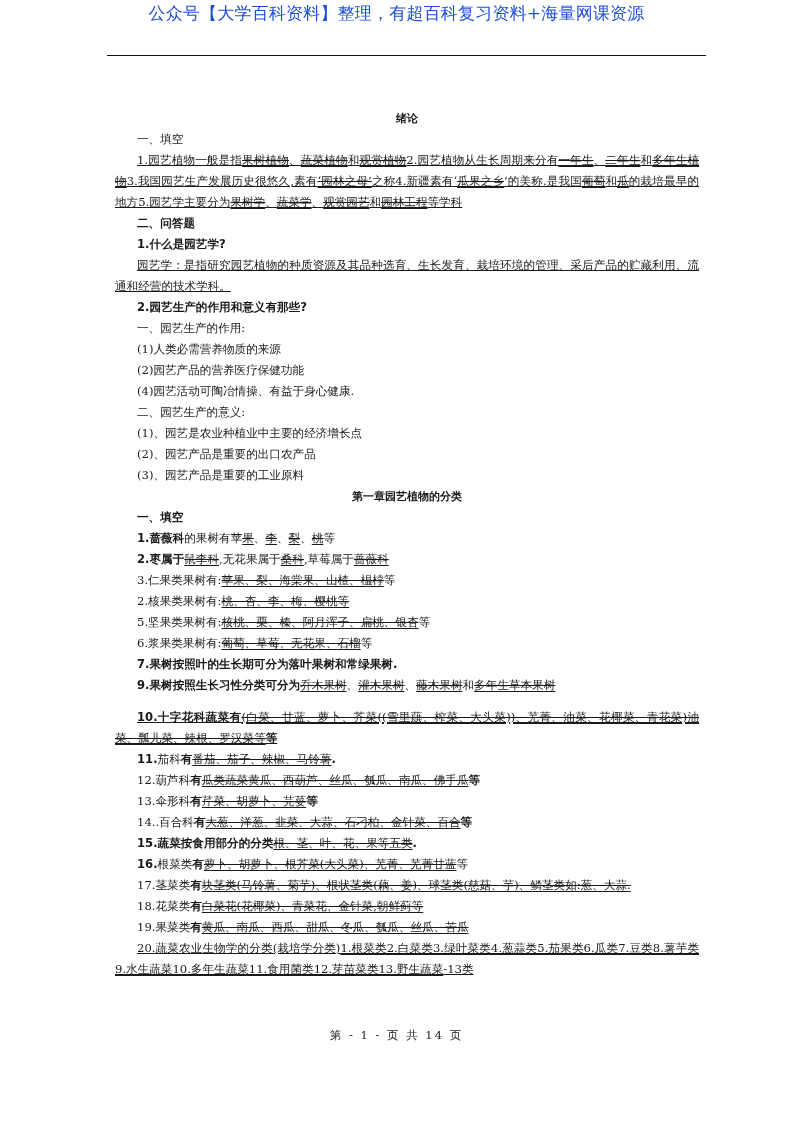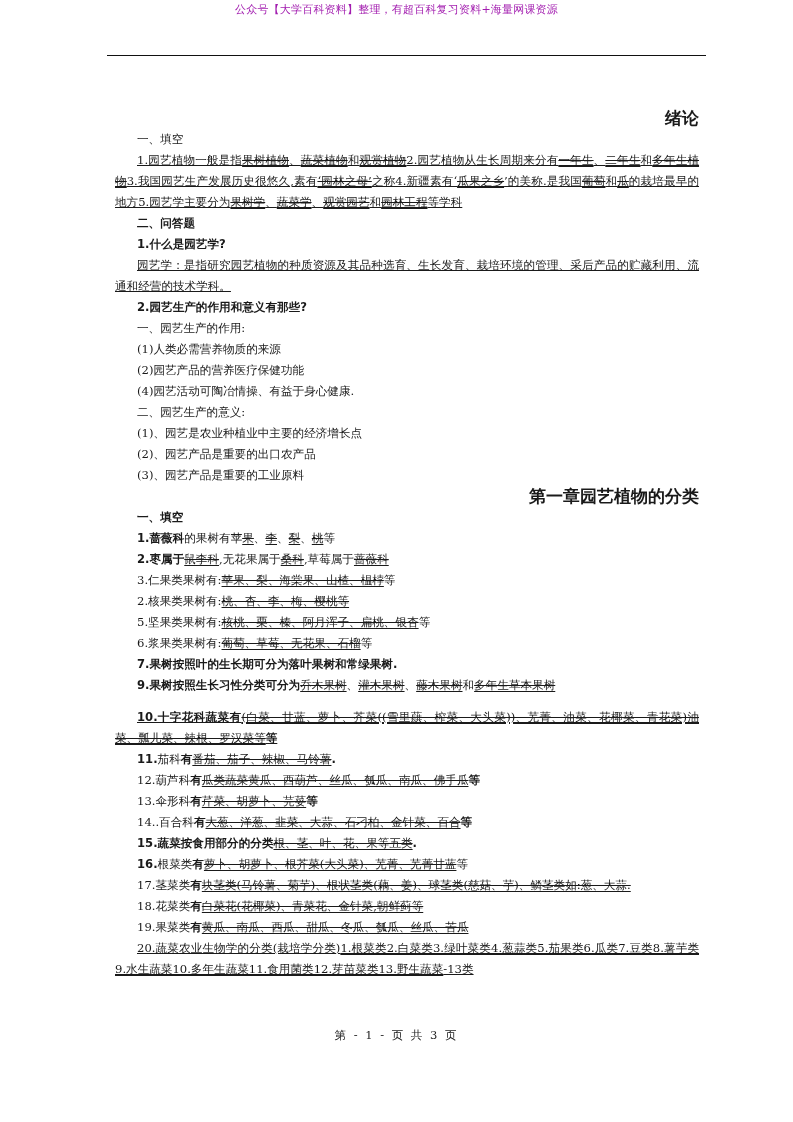--- a/index.html
+++ b/index.html
@@ -1,26 +1,26 @@
 <!DOCTYPE html>
 <html><head>
 <meta charset="utf-8">
 <style>
   html, body { margin: 0; padding: 0; background: #ffffff; }
   body { width: 793px; height: 1122px; position: relative; overflow: hidden;
          font-family: "DejaVu Serif", "Liberation Serif", serif; color: #1a1a1a; }
   .header-banner { position: absolute; top: 2px; left: 0; width: 793px; text-align: center;
-         font-size: 11px; color: #a21caf; letter-spacing: 0.2px; }
+         font-size: 17px; color: #1d4ed8; letter-spacing: 0.2px; }
   .header-rule { position: absolute; top: 55px; left: 107px; width: 599px; height: 0;
          border-top: 1.3px solid #111; }
   .page { position: absolute; top: 108px; left: 115px; width: 584px; font-size: 11.6px; line-height: 21px; }
   .line { white-space: nowrap; }
   .wrap { white-space: normal; text-align: justify; text-align-last: left; text-decoration: underline; }
   .ind { padding-left: 22px; }
-  .title { text-align: right; font-weight: bold; font-family: "DejaVu Sans", sans-serif; font-size: 17px; }
+  .title { text-align: center; font-weight: bold; font-family: "DejaVu Sans", sans-serif; font-size: 11px; }
   .b { font-weight: bold; font-family: "DejaVu Sans", sans-serif; }
   .u { text-decoration: underline; text-decoration-thickness: 1px; text-underline-offset: 2px; }
   .s { text-decoration: line-through underline; text-decoration-thickness: 1px; text-underline-offset: 2px; }
   .footer { position: absolute; top: 1028px; left: 0; width: 793px; text-align: center;
          font-size: 11.5px; letter-spacing: 2px; color: #222; }
 </style>
 </head>
 <body>
 
 <div class="header-banner">公众号【大学百科资料】整理，有超百科复习资料+海量网课资源</div>
@@ -65,13 +65,13 @@
     <div class="line ind rich"><span class="">14..百合科</span><span class="b">有</span><span class="s">大葱、洋葱、韭菜、大蒜、石刁柏、金针菜、百合</span><span class="b">等</span></div>
     <div class="line ind rich"><span class="b">15.蔬菜按食用部分的分类</span><span class="s">根、茎、叶、花、果等五类</span><span class="b">.</span></div>
     <div class="line ind rich"><span class="b">16.</span><span class="">根菜类</span><span class="b">有</span><span class="s">萝卜、胡萝卜、根芥菜(大头菜)、芜菁、芜菁甘蓝</span><span class="">等</span></div>
     <div class="line ind rich"><span class="">17.茎菜类</span><span class="b">有</span><span class="s">块茎类(马铃薯、菊芋)、根状茎类(藕、姜)、球茎类(慈菇、芋)、鳞茎类如:葱、大蒜.</span></div>
     <div class="line ind rich"><span class="">18.花菜类</span><span class="b">有</span><span class="s">白菜花(花椰菜)、青菜花、金针菜,朝鲜蓟等</span></div>
     <div class="line ind rich"><span class="">19.果菜类</span><span class="b">有</span><span class="s">黄瓜、南瓜、西瓜、甜瓜、冬瓜、瓠瓜、丝瓜、苦瓜</span></div>
     <div class="wrap rich" style="text-indent:22px;"><span class="">20.蔬菜农业生物学的分类(栽培学分类)</span><span class="u">1.根菜类2.白菜类3.绿叶菜类4.葱蒜类5.茄果类6.瓜类7.豆类8.薯芋类9.水生蔬菜10.多年生蔬菜11.食用菌类12.芽苗菜类13.野生蔬菜</span><span class="">-13类</span></div>
   </div>
 </div>
 
-<div class="footer">第 - 1 - 页 共 3 页</div>
+<div class="footer">第 - 1 - 页 共 14 页</div>
 
 </body></html>

